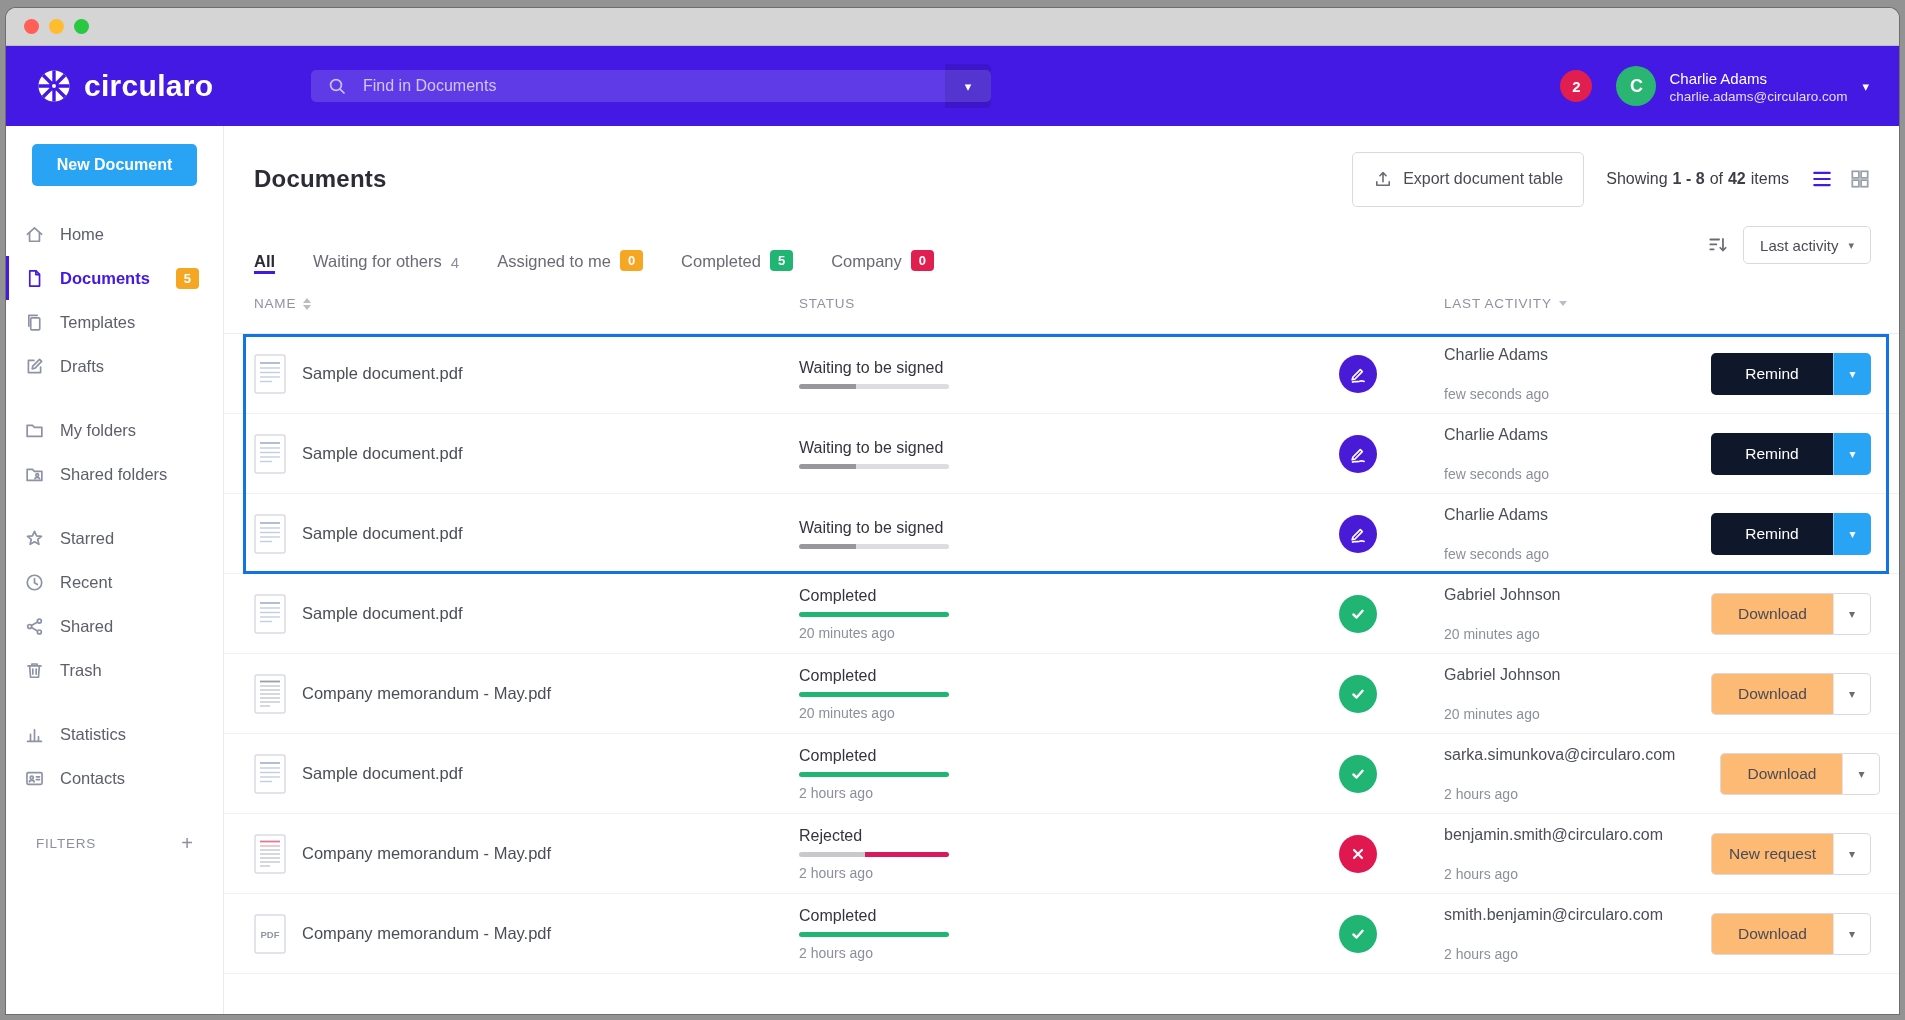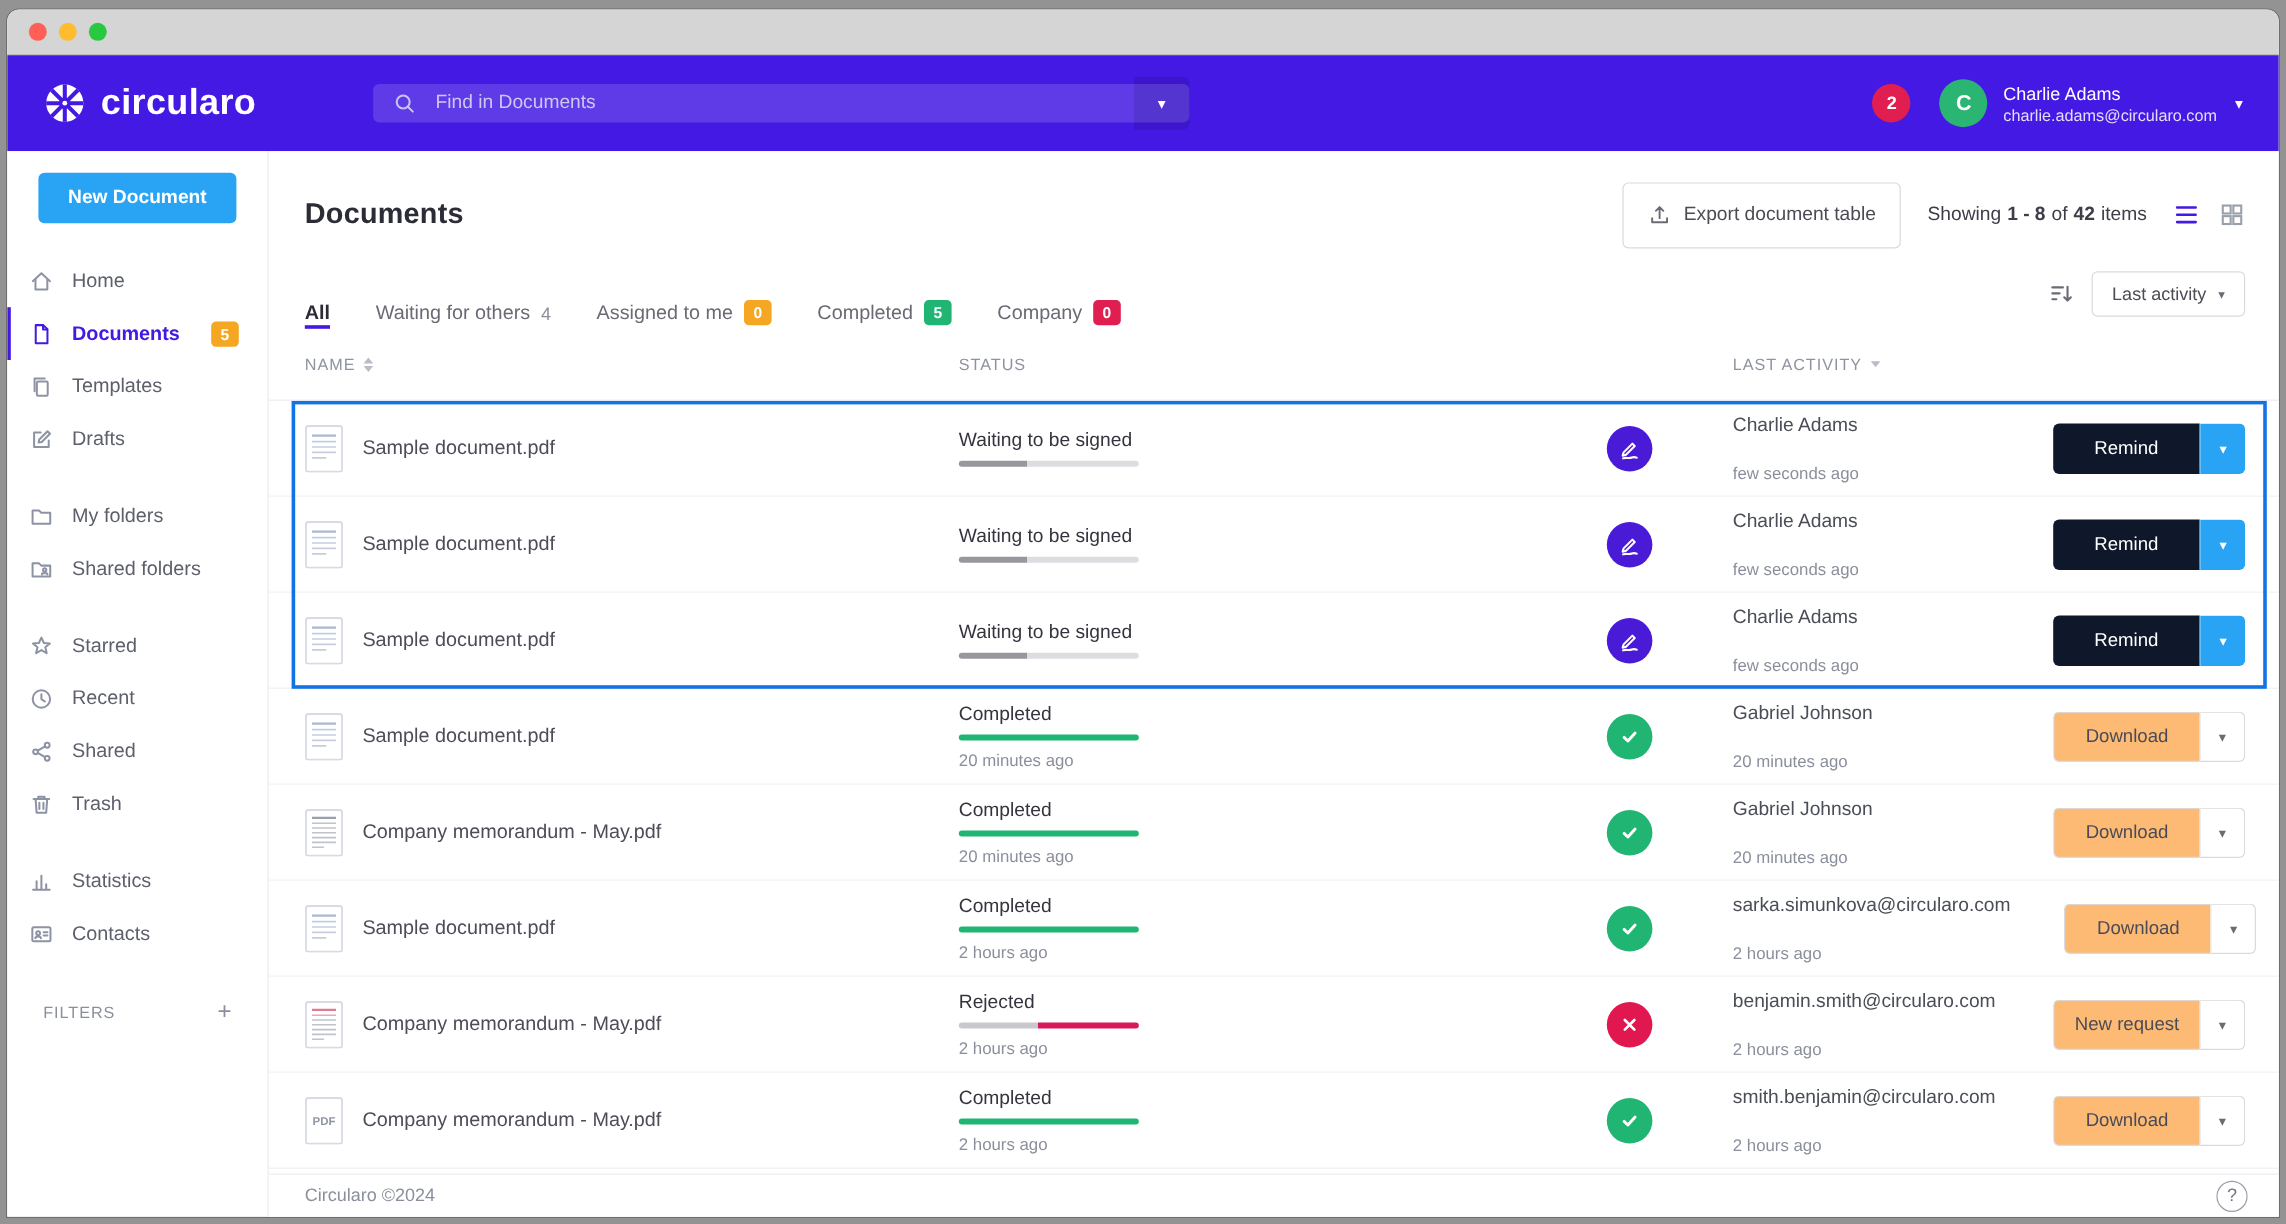--- a/index.html
+++ b/index.html
@@ -687,22 +687,16 @@
     <div class="actions">
       <div class="btn-group secondary">
         <button class="btn-main">Download</button>
         <button class="btn-dd">▾</button>
       </div>
     </div>
   </div>
           </div>
       </div>
 
-      <div class="footer">
-        <span>Circularo ©2024</span>
-        <button class="help">
-          <span>?</span>
-        </button>
-      </div>
 
     </section>
   </div>
 </div>
 
 </body></html>

